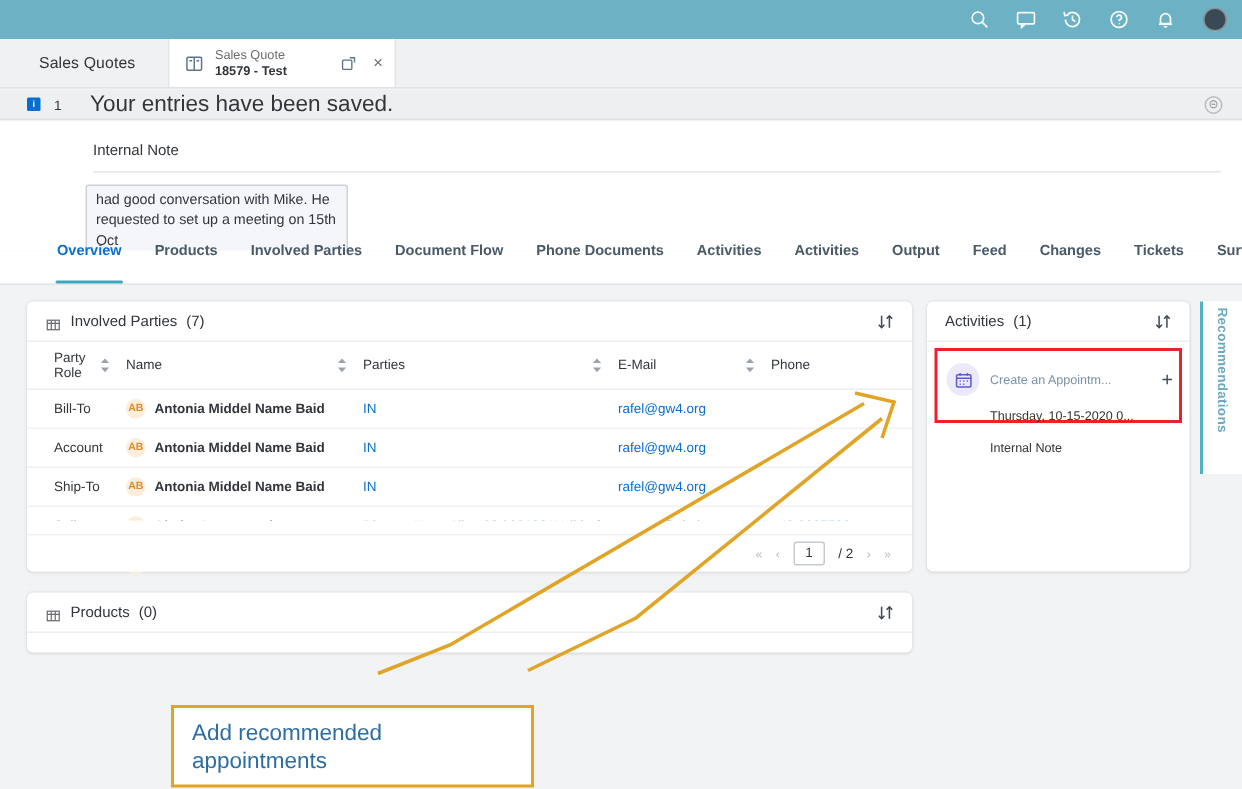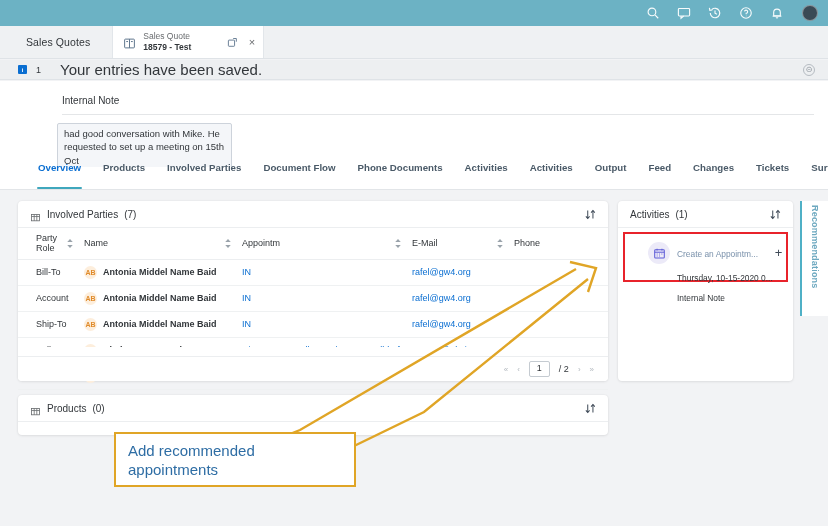--- a/index.html
+++ b/index.html
@@ -214,21 +214,21 @@
     font-size: 9px; color: #32363a;
     padding: 1px 7px; line-height: 1.25;
   }
   .pg-total { font-size: 9px; color: #32363a; }
 
   
   .act-item {
     position: absolute; left: 5px; top: 31px; width: 165px; height: 50px;
     border: 2px solid #e8232b;
     display: flex; align-items: flex-start;
-    padding: 6px 4px 0 23px;
+    padding: 6px 4px 0 6px;
   }
   .act-avatar {
     width: 22px; height: 22px; border-radius: 50%;
     background: #eceaf8; color: #5b5ad6;
     display: flex; align-items: center; justify-content: center;
     flex: none; margin-top: 2px;
   }
   .act-texts { margin-left: 7px; flex: 1; line-height: 1.5; }
   .act-title { font-size: 8.4px; color: #7a91ab; white-space: nowrap; overflow: hidden; }
   .act-date  { font-size: 8.4px; color: #32363a; white-space: nowrap; overflow: hidden; }
@@ -246,21 +246,21 @@
   }
   .rec-text {
     writing-mode: vertical-rl;
     font-size: 9px; font-weight: bold; color: #6ea9c0;
     letter-spacing: .2px;
   }
 
   
   .anno-svg { position: absolute; left: 0; top: 0; width: 828px; height: 526px; pointer-events: none; }
   .anno-box {
-    position: absolute; left: 114px; top: 432px;
+    position: absolute; left: 114px; top: 470px;
     width: 242px; height: 55px;
     border: 2px solid #e0a526;
     background: #ffffff;
     padding: 7px 23px 0 12px;
   }
   .anno-text {
     font-size: 15px; color: #2e6da4; line-height: 1.28;
     font-family: "Liberation Sans", sans-serif;
   }
 </style>
@@ -410,21 +410,21 @@
                 <span class="sort-arrows">
                   <svg viewBox="0 0 8 12" width="8" height="11" fill="currentColor">
                       <polygon points="4,1 7,4.4 1,4.4"></polygon>
                       <polygon points="4,11 7,7.6 1,7.6"></polygon>
                     </svg>
                 </span>
               </div>
             </th>
             <th class="col-addr">
               <div class="th-inner">
-                <span class="th-label">Appointm</span>
+                <span class="th-label">Parties</span>
                 <span class="sort-arrows">
                   <svg viewBox="0 0 8 12" width="8" height="11" fill="currentColor">
                       <polygon points="4,1 7,4.4 1,4.4"></polygon>
                       <polygon points="4,11 7,7.6 1,7.6"></polygon>
                     </svg>
                 </span>
               </div>
             </th>
             <th class="col-mail">
               <div class="th-inner">

